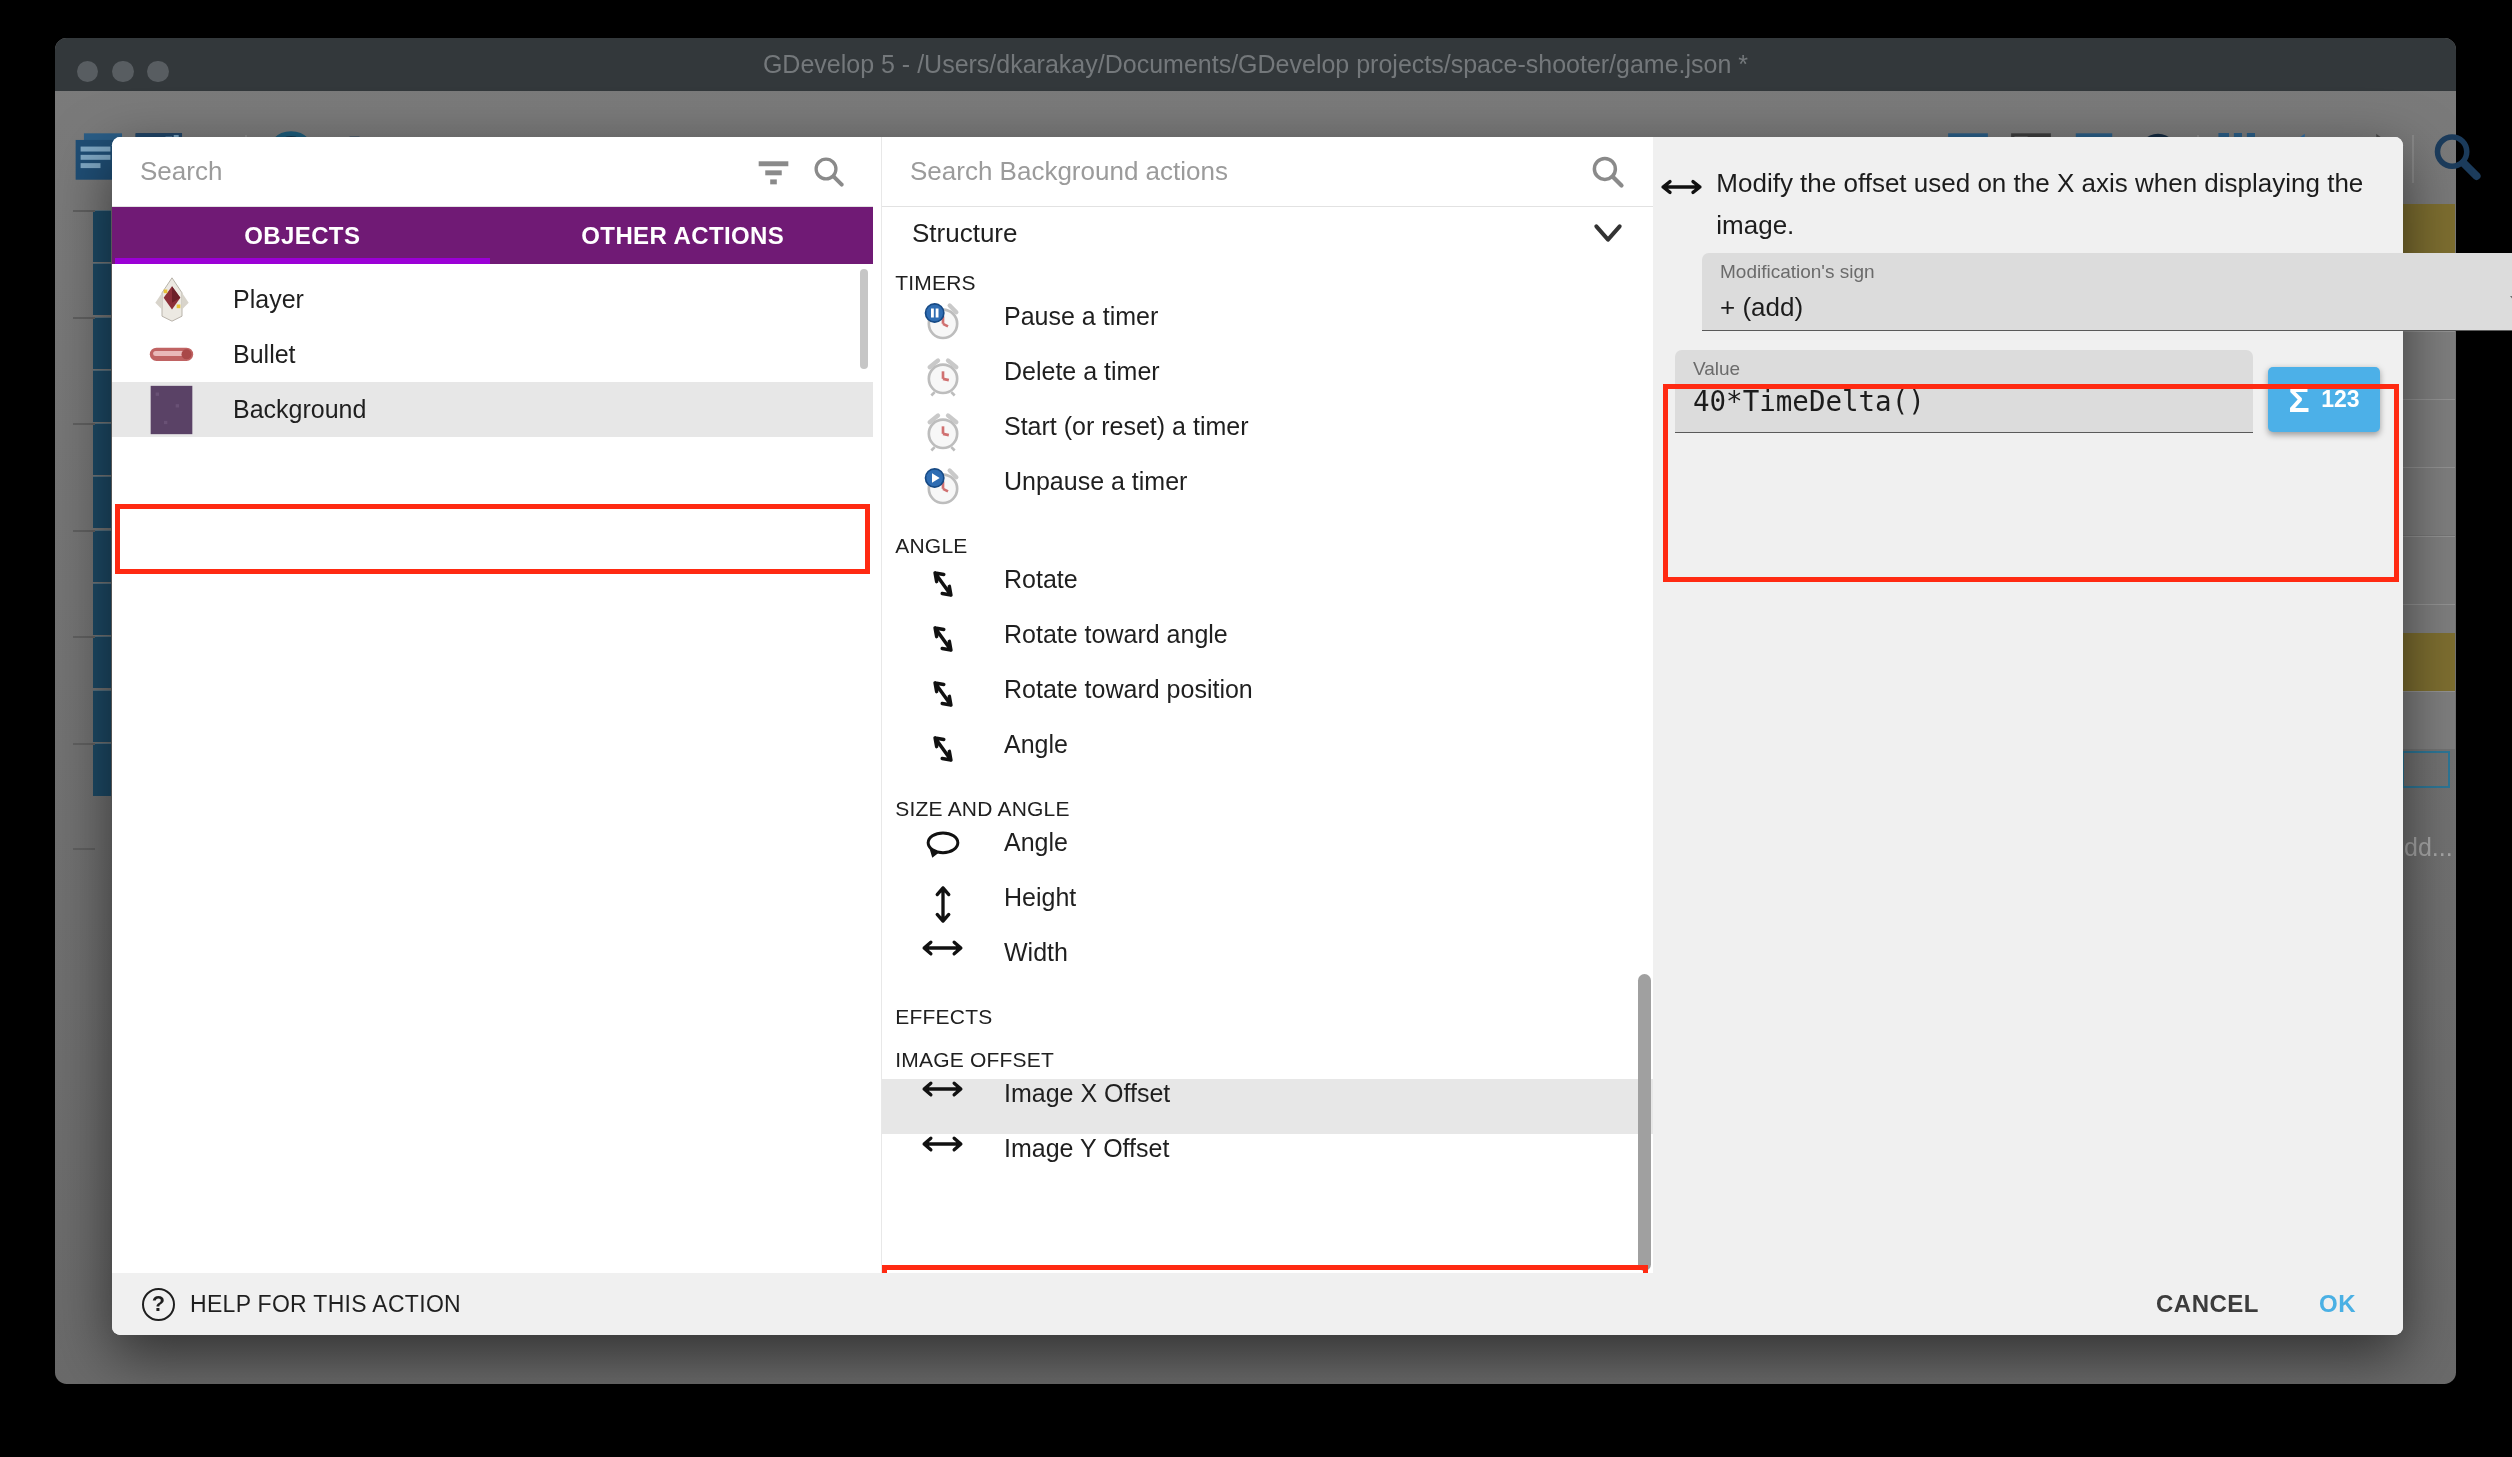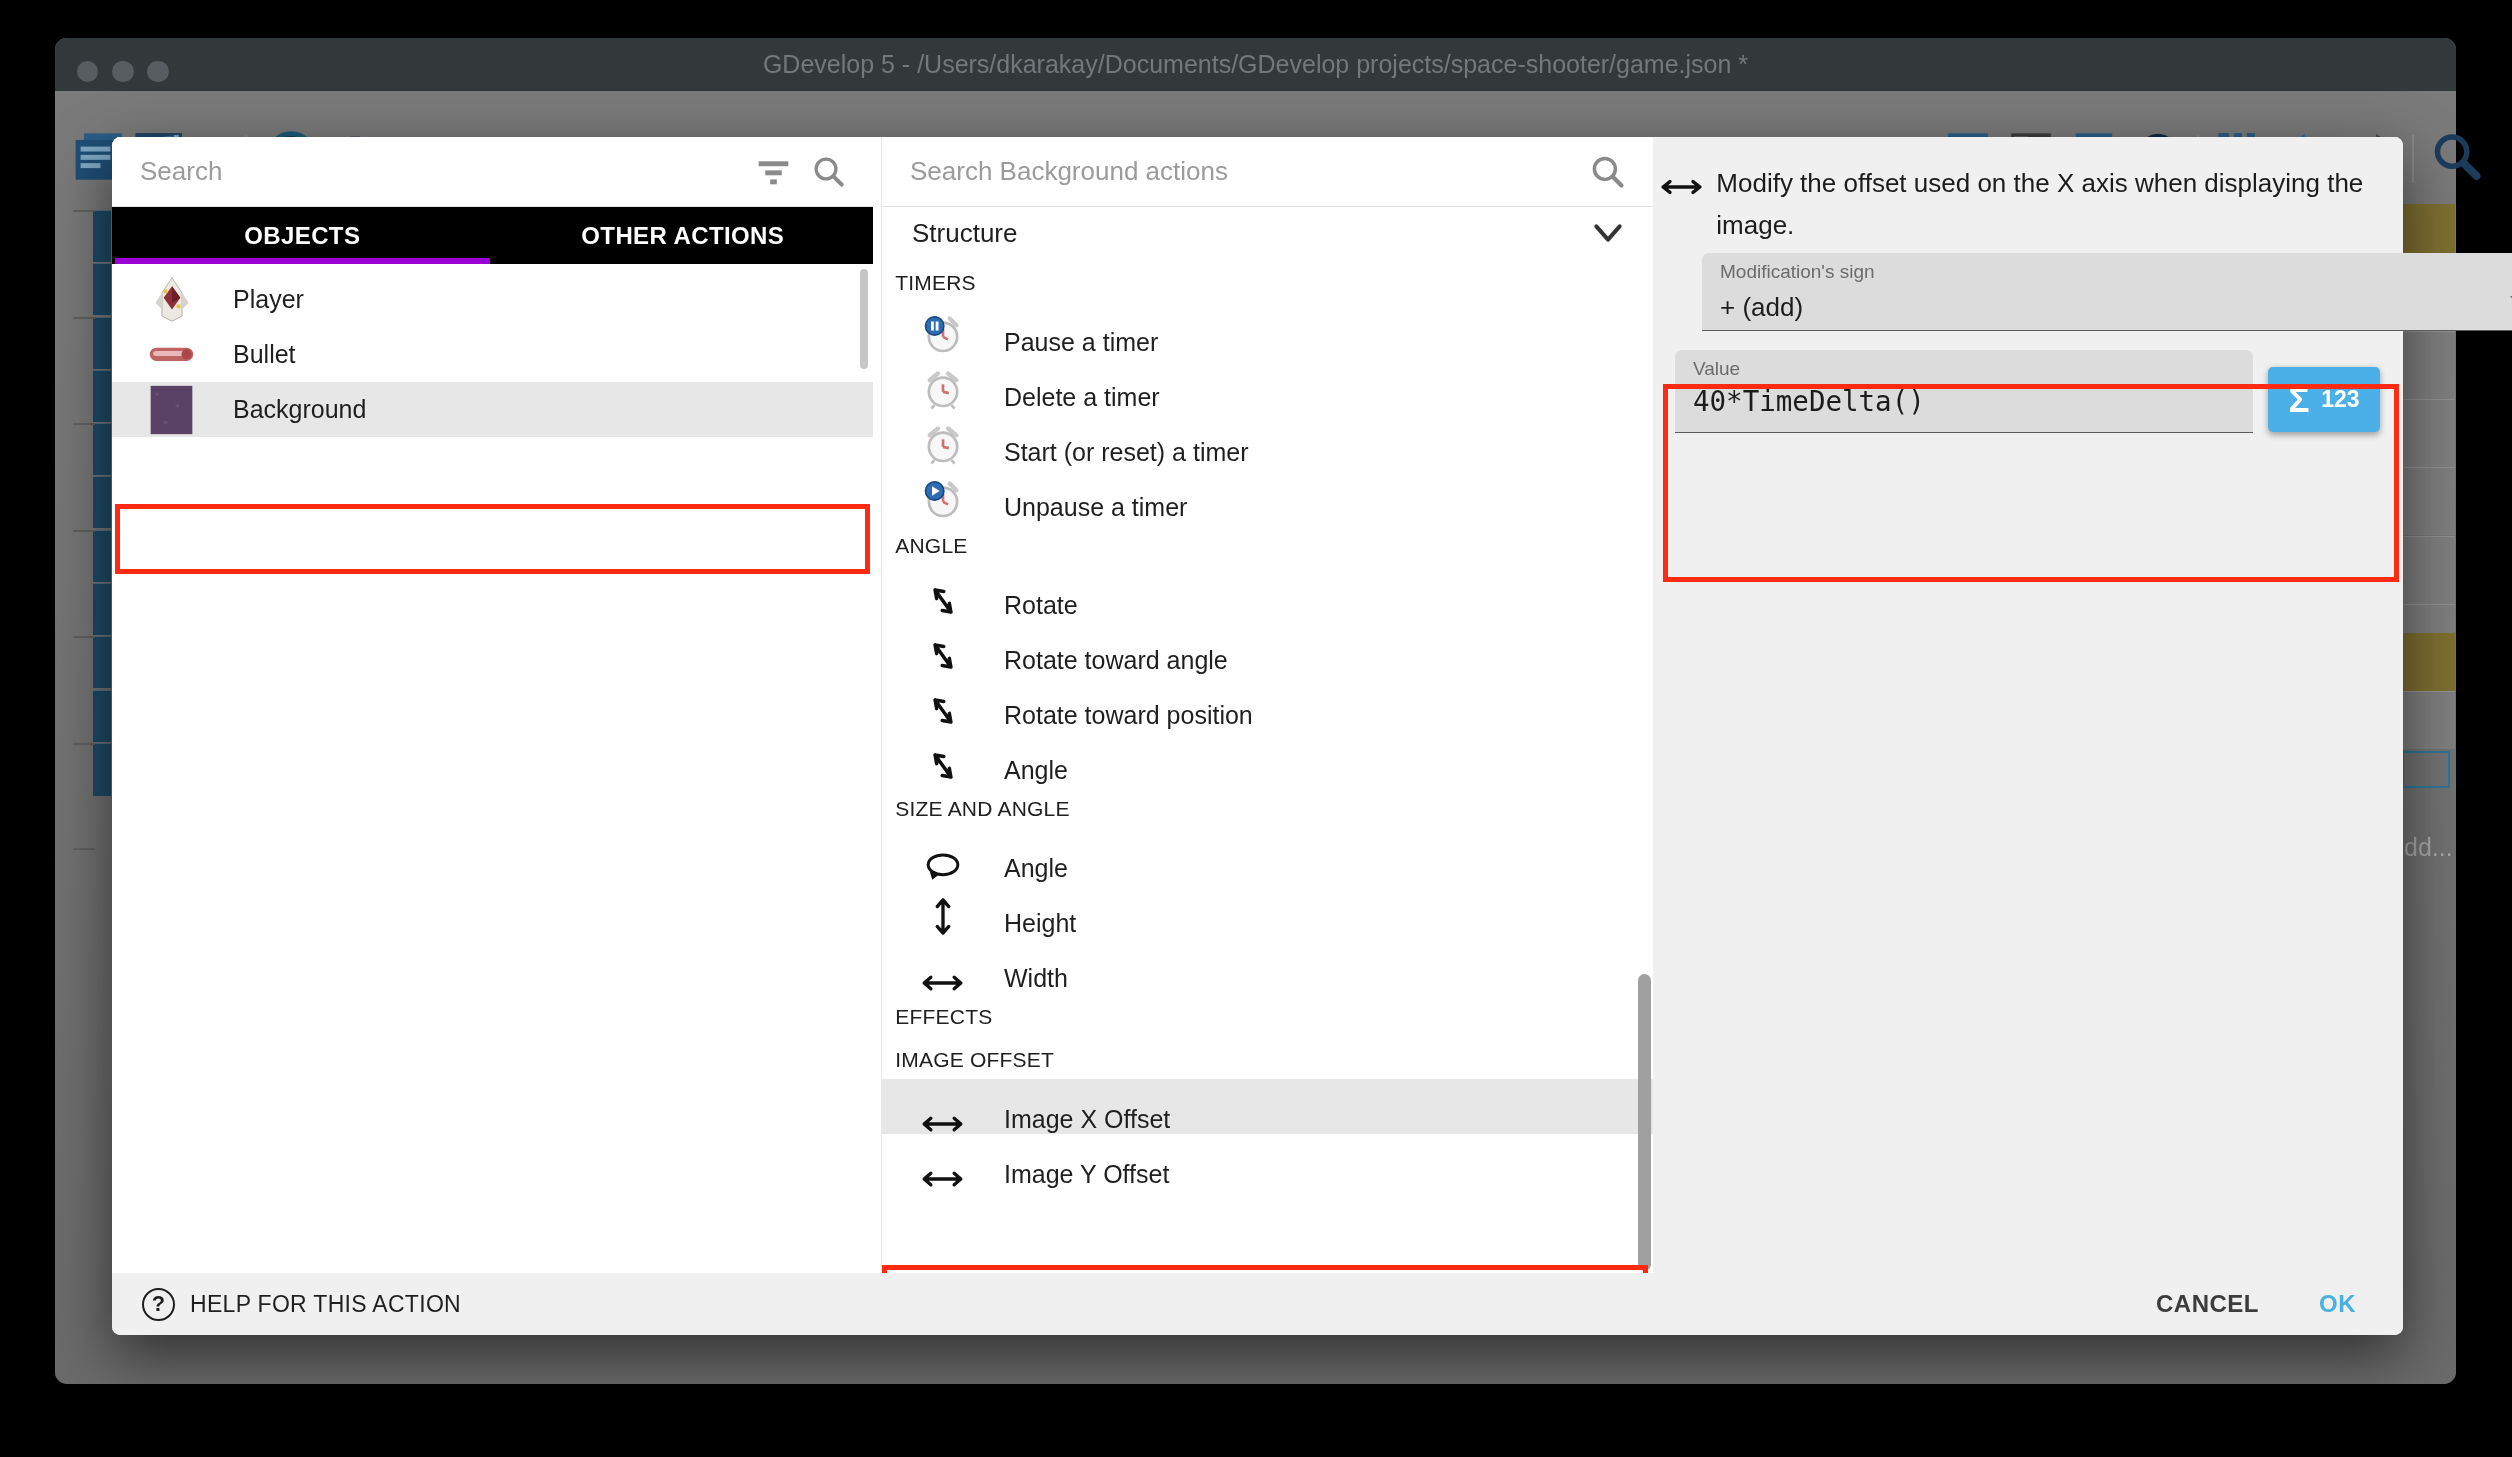--- a/index.html
+++ b/index.html
@@ -33,37 +33,37 @@
   .panel { position:absolute; top:0; }
   #panel-left  { left:0; width:761px; height:1136px; background:#fff; border-radius:8.3px 0 0 0; overflow:hidden; }
   #panel-mid   { left:769px; width:772px; height:1136px; background:#fff; border-left:0.8px solid #e8e8e8; overflow:hidden; }
   #panel-right { left:1541px; width:750px; height:1136px; background:#f0f0f0; border-radius:0 8.3px 0 0; }
 
   .searchrow { height:70px; display:flex; align-items:center; padding:0 28px; border-bottom:0.8px solid #e2e2e2; }
   .placeholder { color:#9b9b9b; font-size:26px; flex:1; }
   .sicons { display:flex; align-items:center; gap:21.7px; }
 
   
-  #tabs { position:relative; height:57px; background:#000000; display:flex; }
+  #tabs { position:relative; height:57px; background:#701a75; display:flex; }
   .tab { width:50%; display:flex; align-items:center; justify-content:center; color:#fff;
          font-size:24px; font-weight:600; letter-spacing:0.4px; }
   #tab-underline { position:absolute; left:3.3px; bottom:0; width:375px; height:5.8px; background:#9b00d6; }
 
   
   .objrow { height:55px; display:flex; align-items:center; padding-left:33px; }
   .objrow.selected { background:#e7e7e7; }
   .objicon { width:53px; display:flex; justify-content:center; margin-right:35px; }
   .objlabel { font-size:25px; color:#1f1f1f; }
 
   
   #structure-row { height:52px; display:flex; align-items:center; padding:0 30px; }
   #structure-row .sel-label { font-size:26px; color:#1f1f1f; flex:1; }
   .sechdr { height:43px; display:flex; align-items:flex-end; padding:0 0 6.7px 13.3px;
             font-size:21px; color:#202020; letter-spacing:0.2px; }
-  .arow { height:55px; display:flex; align-items:flex-end; padding-left:37px; }
+  .arow { height:55px; display:flex; align-items:flex-start; padding-left:37px; }
   .arow.selected { background:#e7e7e7; }
   .ric { width:47px; display:flex; justify-content:center; margin-right:38px; }
   .rlabel { font-size:25px; color:#1f1f1f; }
 
   
   #mid-scrollthumb { position:absolute; left:1526px; top:837px; width:12.5px; height:297px; background:#a0a0a0; border-radius:6.7px; }
   #left-scrollthumb { position:absolute; left:748px; top:132px; width:8.3px; height:100px; background:#c6c6c6; border-radius:4.2px; }
 
   
   #desc-block { position:absolute; left:7px; top:25px; width:716px; display:flex; }

